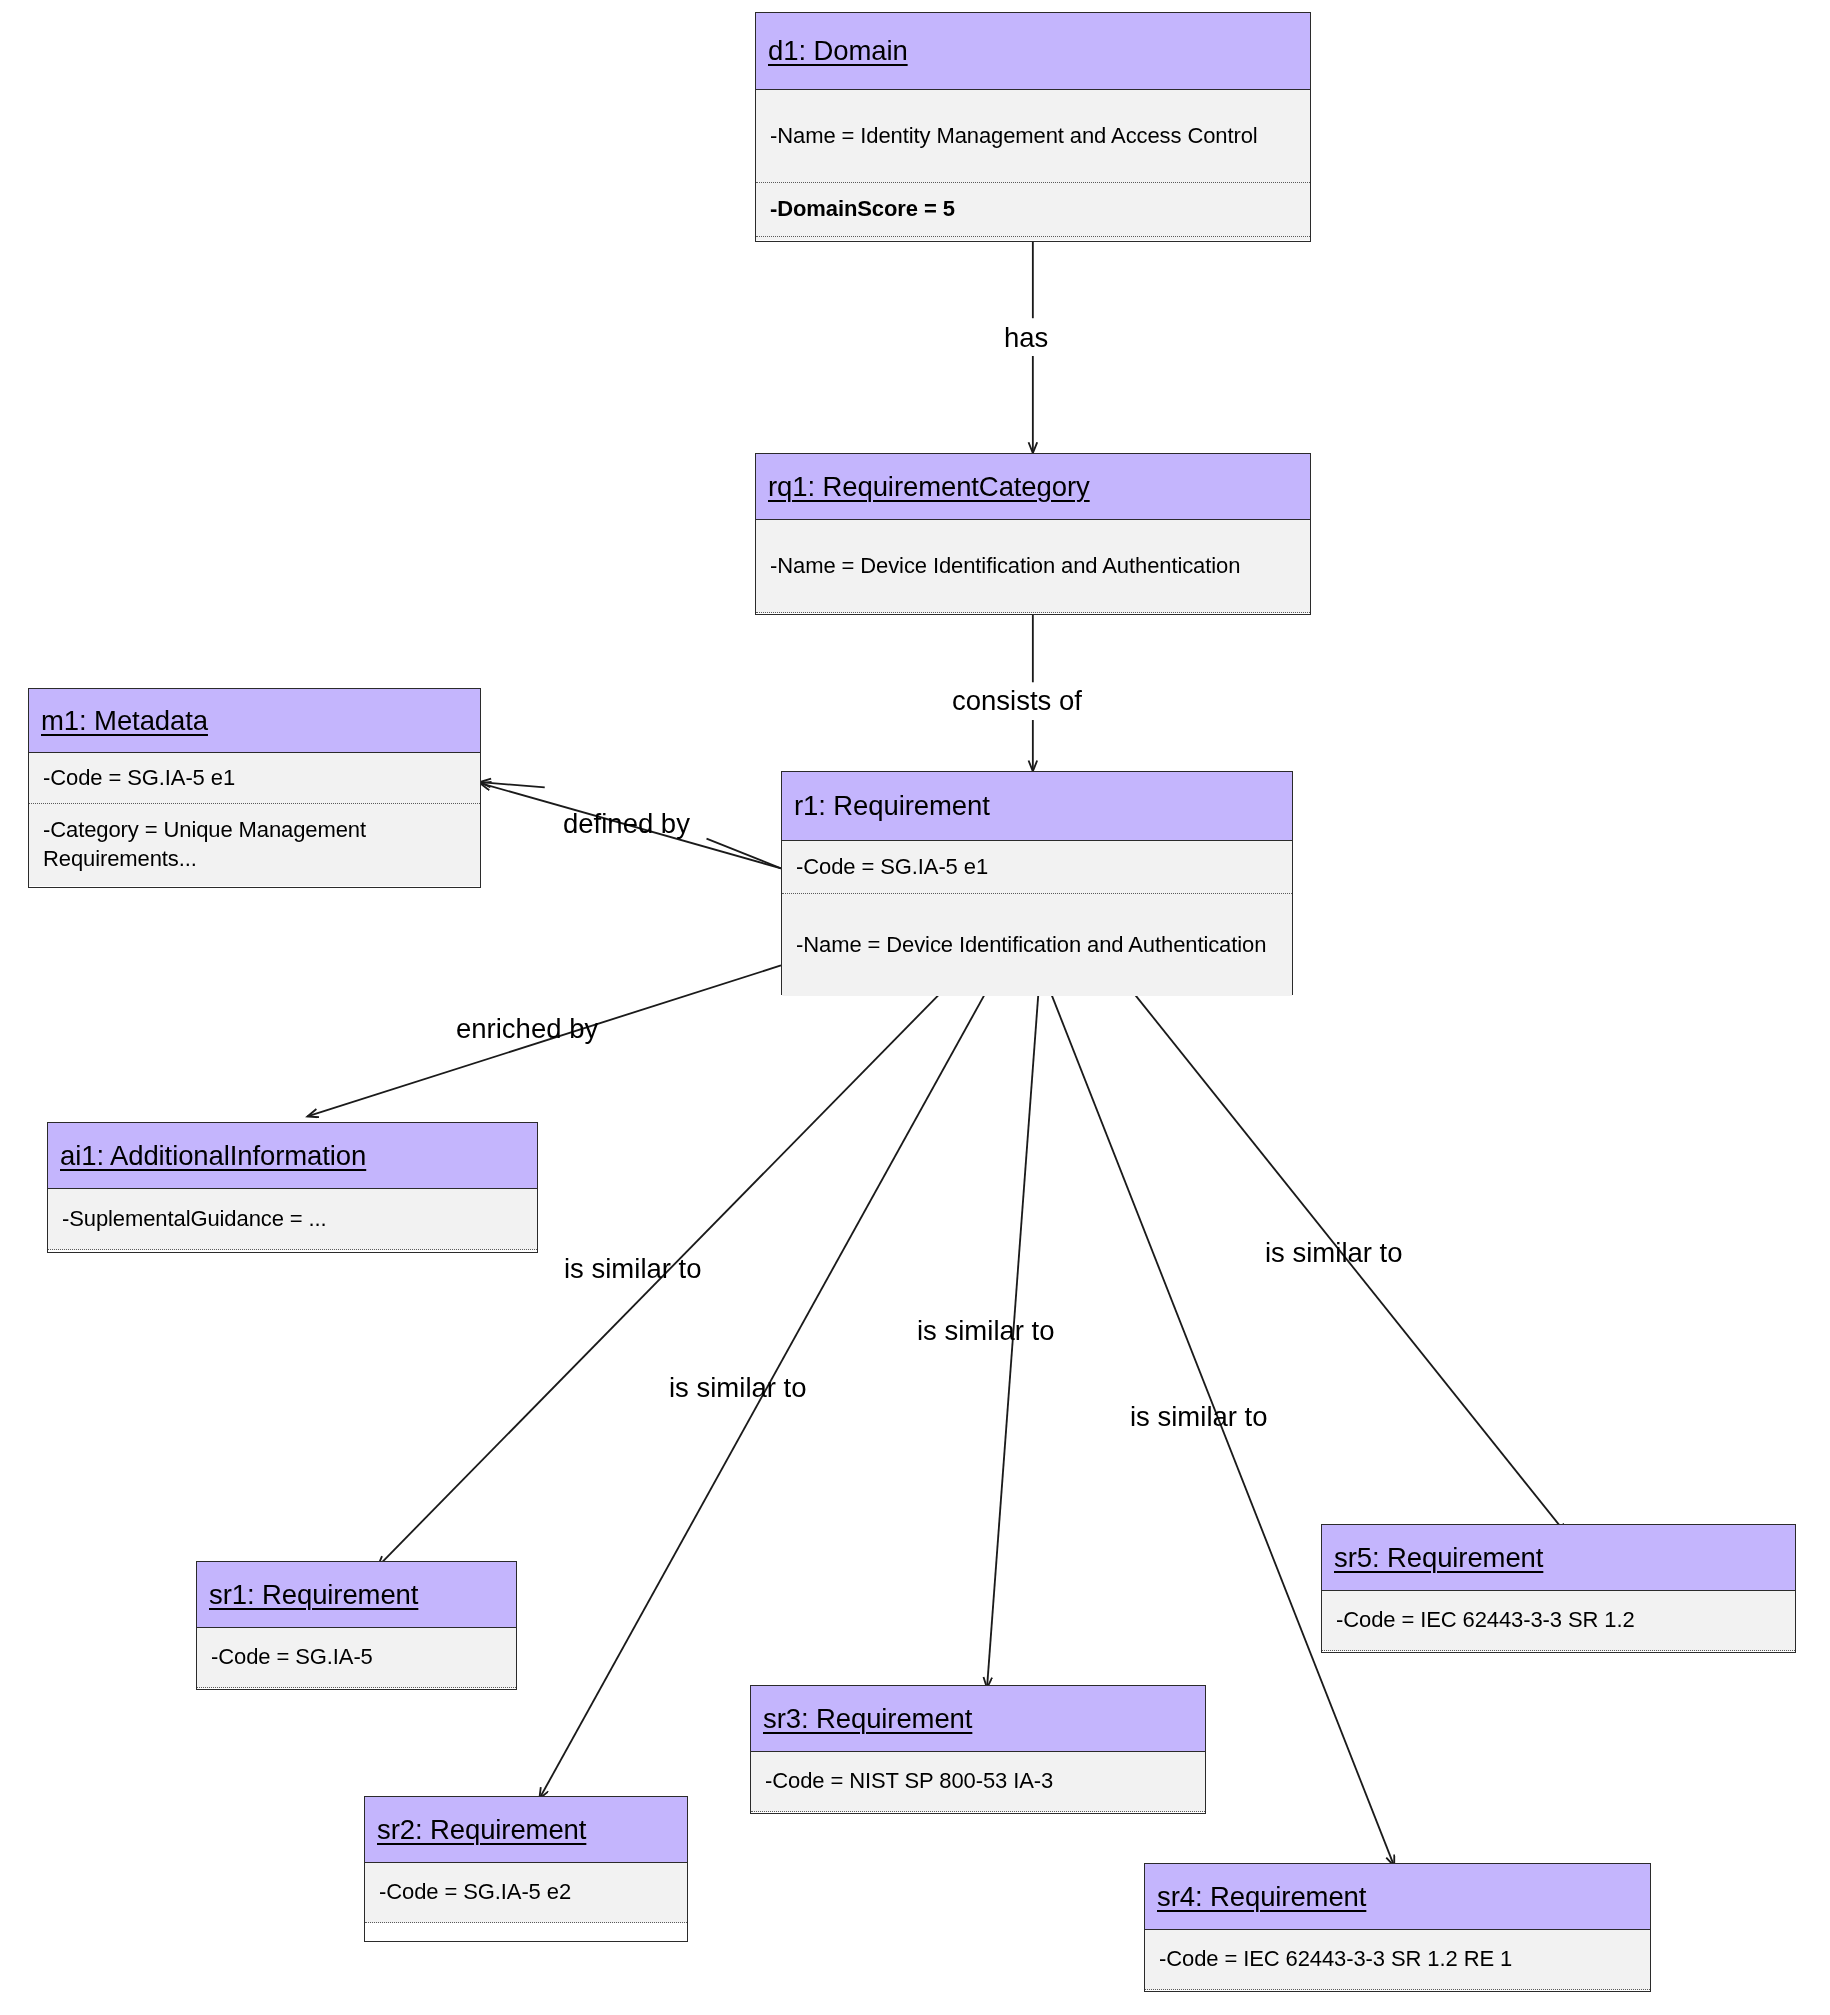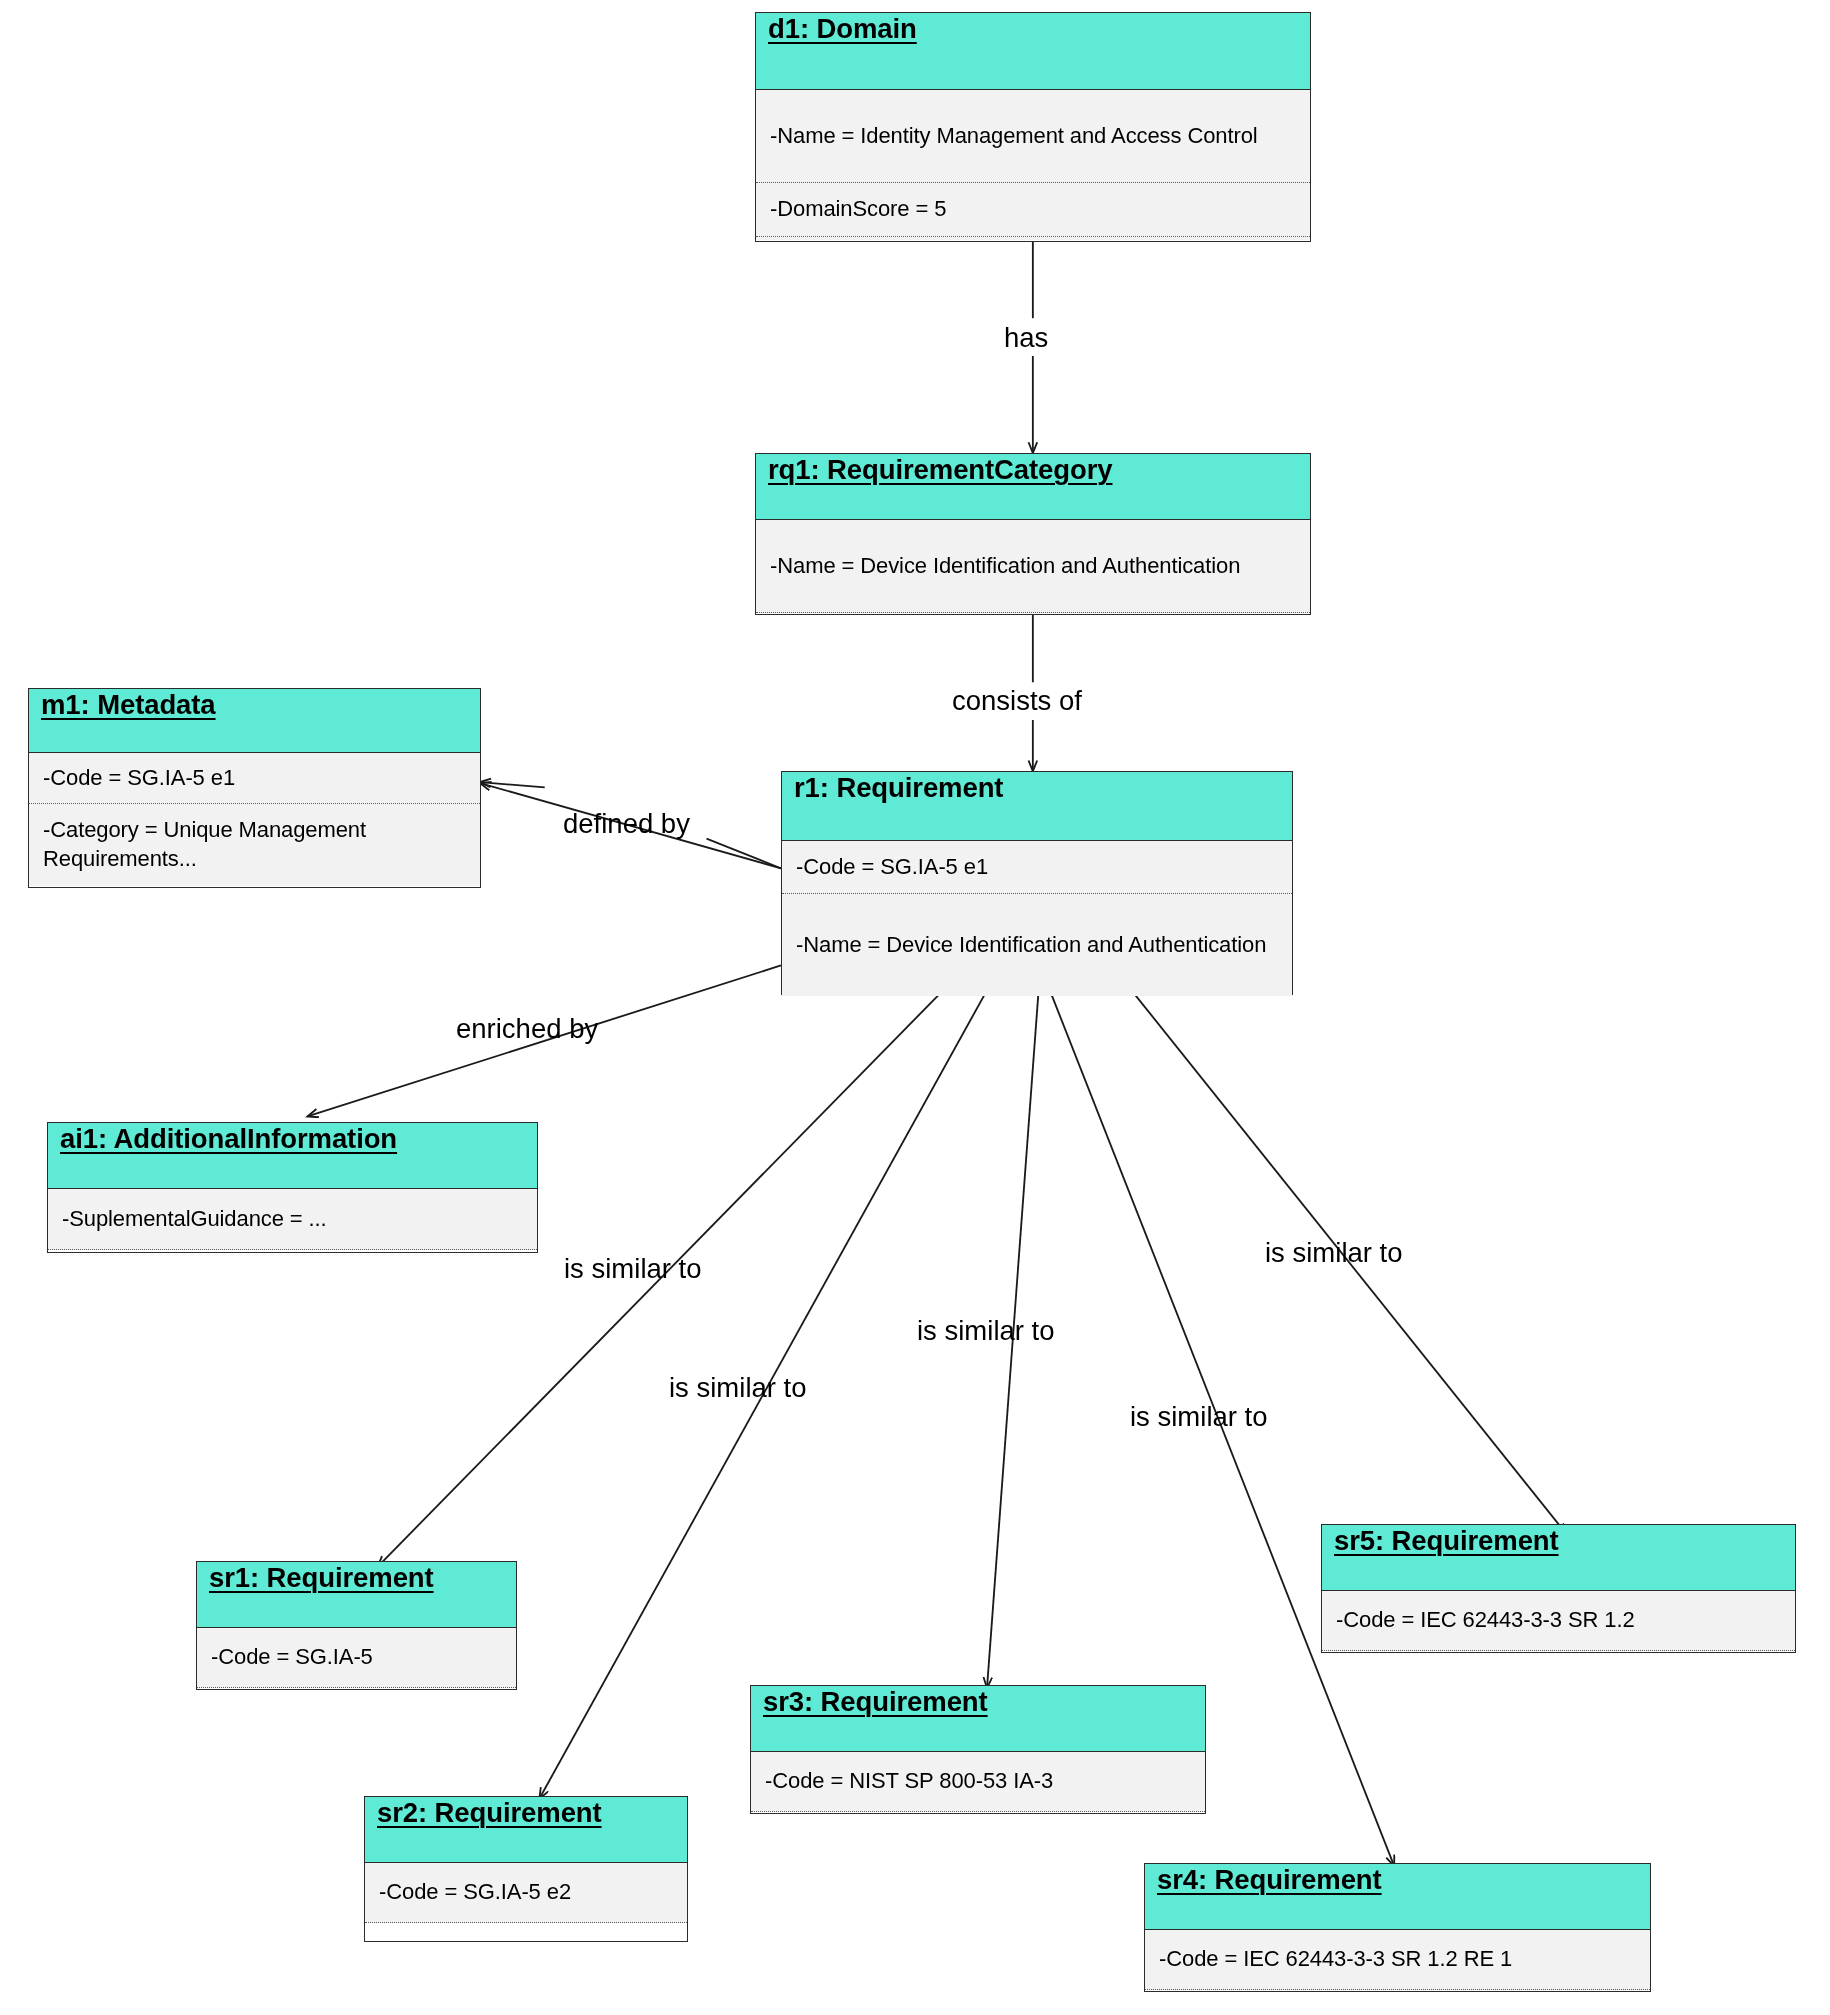--- a/index.html
+++ b/index.html
@@ -29,24 +29,24 @@
   .uml-node {
     position: absolute;
     box-sizing: border-box;
     border: 1.6px solid #2b2b2b;
     background: #ffffff;
     z-index: 5;
   }
   .uml-header {
     box-sizing: border-box;
     border-bottom: 1.6px solid #2b2b2b;
-    background: #5eead4;
+    background: #c4b5fd;
     display: flex;
+    align-items: center;
     padding: 0 12px;
-    font-weight: bold;
   }
   .uml-header-text {
     font-size: 27.5px;
     line-height: 1.16;
     letter-spacing: -0.1px;
     white-space: nowrap;
   }
   .uml-header-text.underlined {
     text-decoration: underline;
     text-underline-offset: 3.8px;
@@ -137,21 +137,21 @@
       <line x1="2105" y1="1845" x2="2905" y2="2845" stroke="#1a1a1a" stroke-width="3.4" marker-end="url(#arrowOpen)"></line>
     </g>
   </svg>
 
   <div class="uml-node" style="left:755px; top:12px; width:556px; height:230px;">
     <div class="uml-header" style="height:77px;">
       <span class="uml-header-text underlined">d1: Domain</span>
     </div>
     <div class="uml-body" style="height:150px;">
       <div class="uml-attr" style="flex:0 0 92px;">-Name = Identity Management and Access Control</div>
-      <div class="uml-attr last-dotted" style="flex:0 0 55px;">-DomainScore = 5</div>
+      <div class="uml-attr last-dotted" style="flex:0 0 55px;font-weight:bold;">-DomainScore = 5</div>
     </div>
   </div>
 
   <div class="uml-node" style="left:755px; top:453px; width:556px; height:162px;">
     <div class="uml-header" style="height:66px;">
       <span class="uml-header-text underlined">rq1: RequirementCategory</span>
     </div>
     <div class="uml-body" style="height:93px;">
       <div class="uml-attr last-dotted">-Name = Device Identification and Authentication</div>
     </div>

